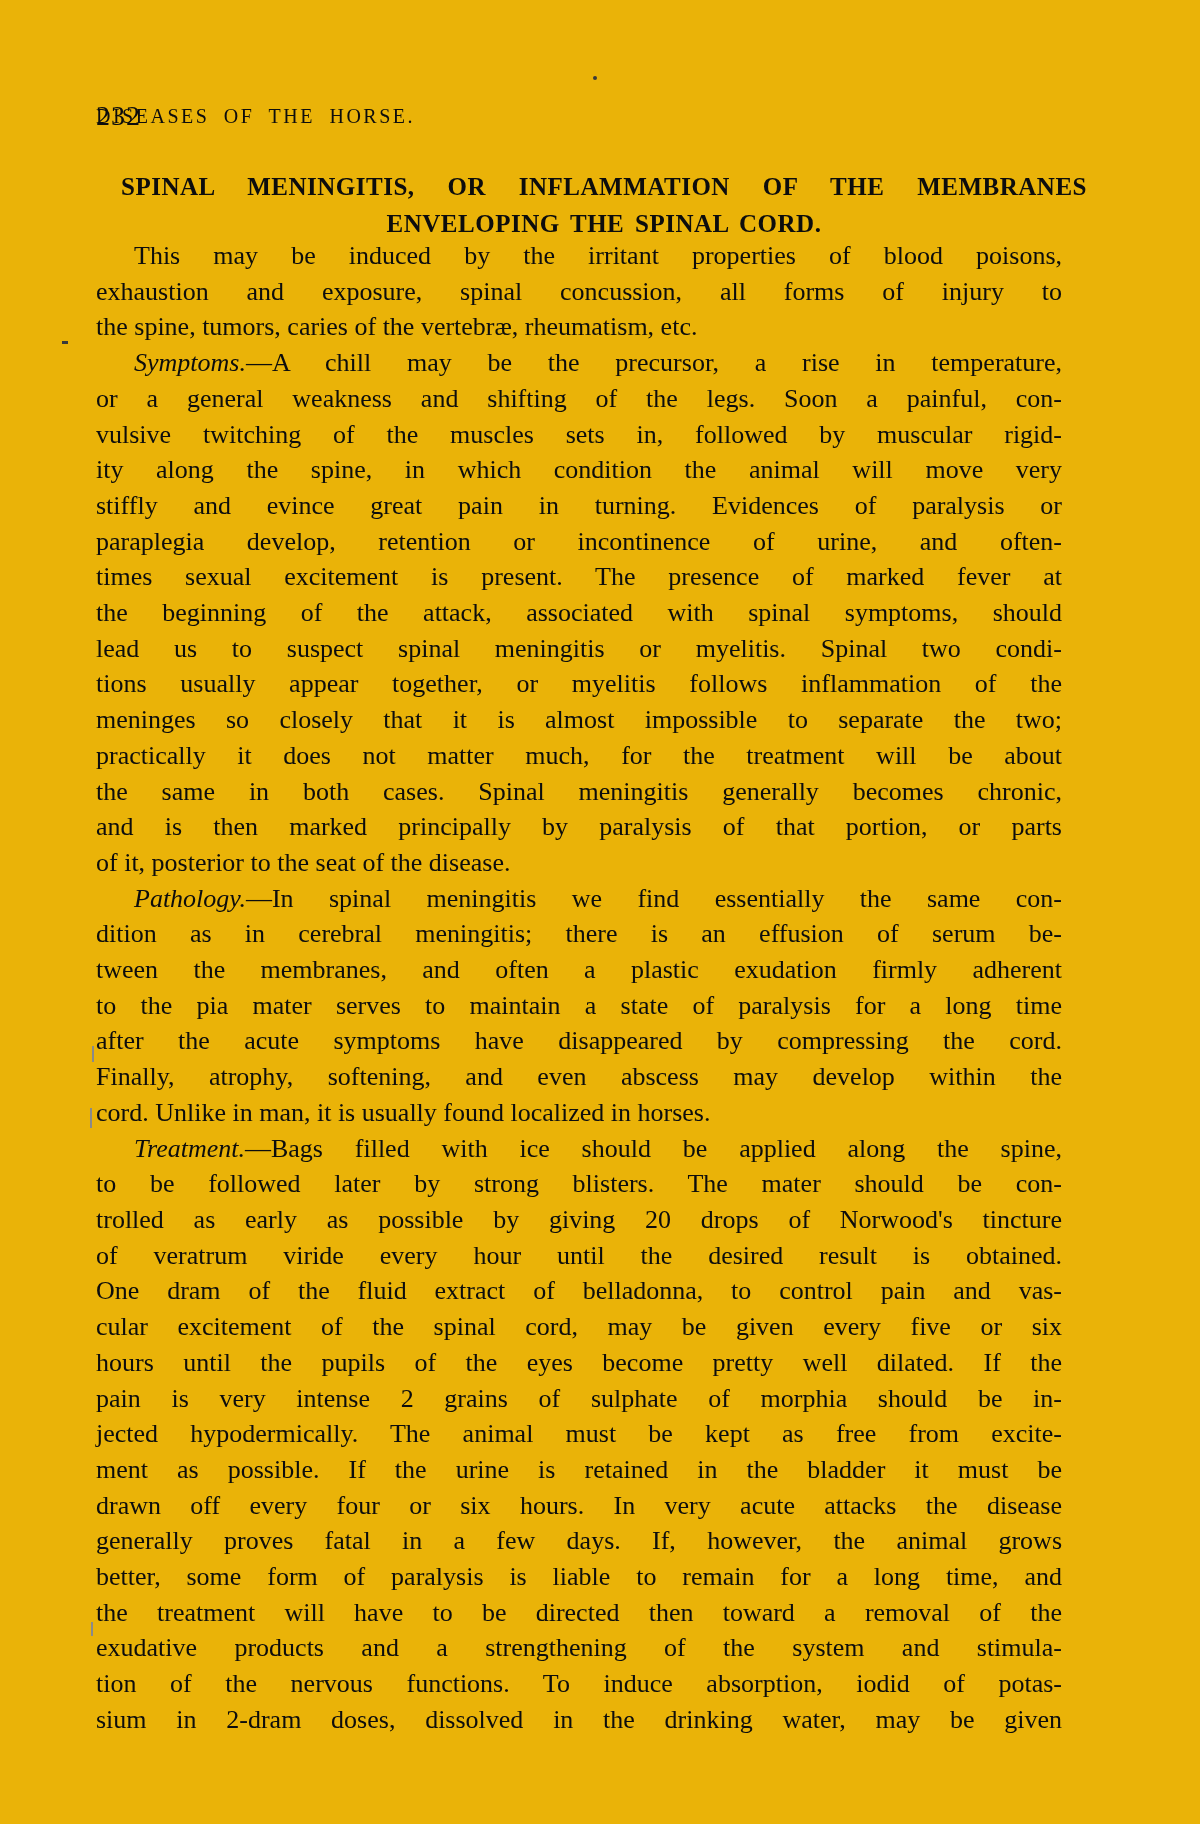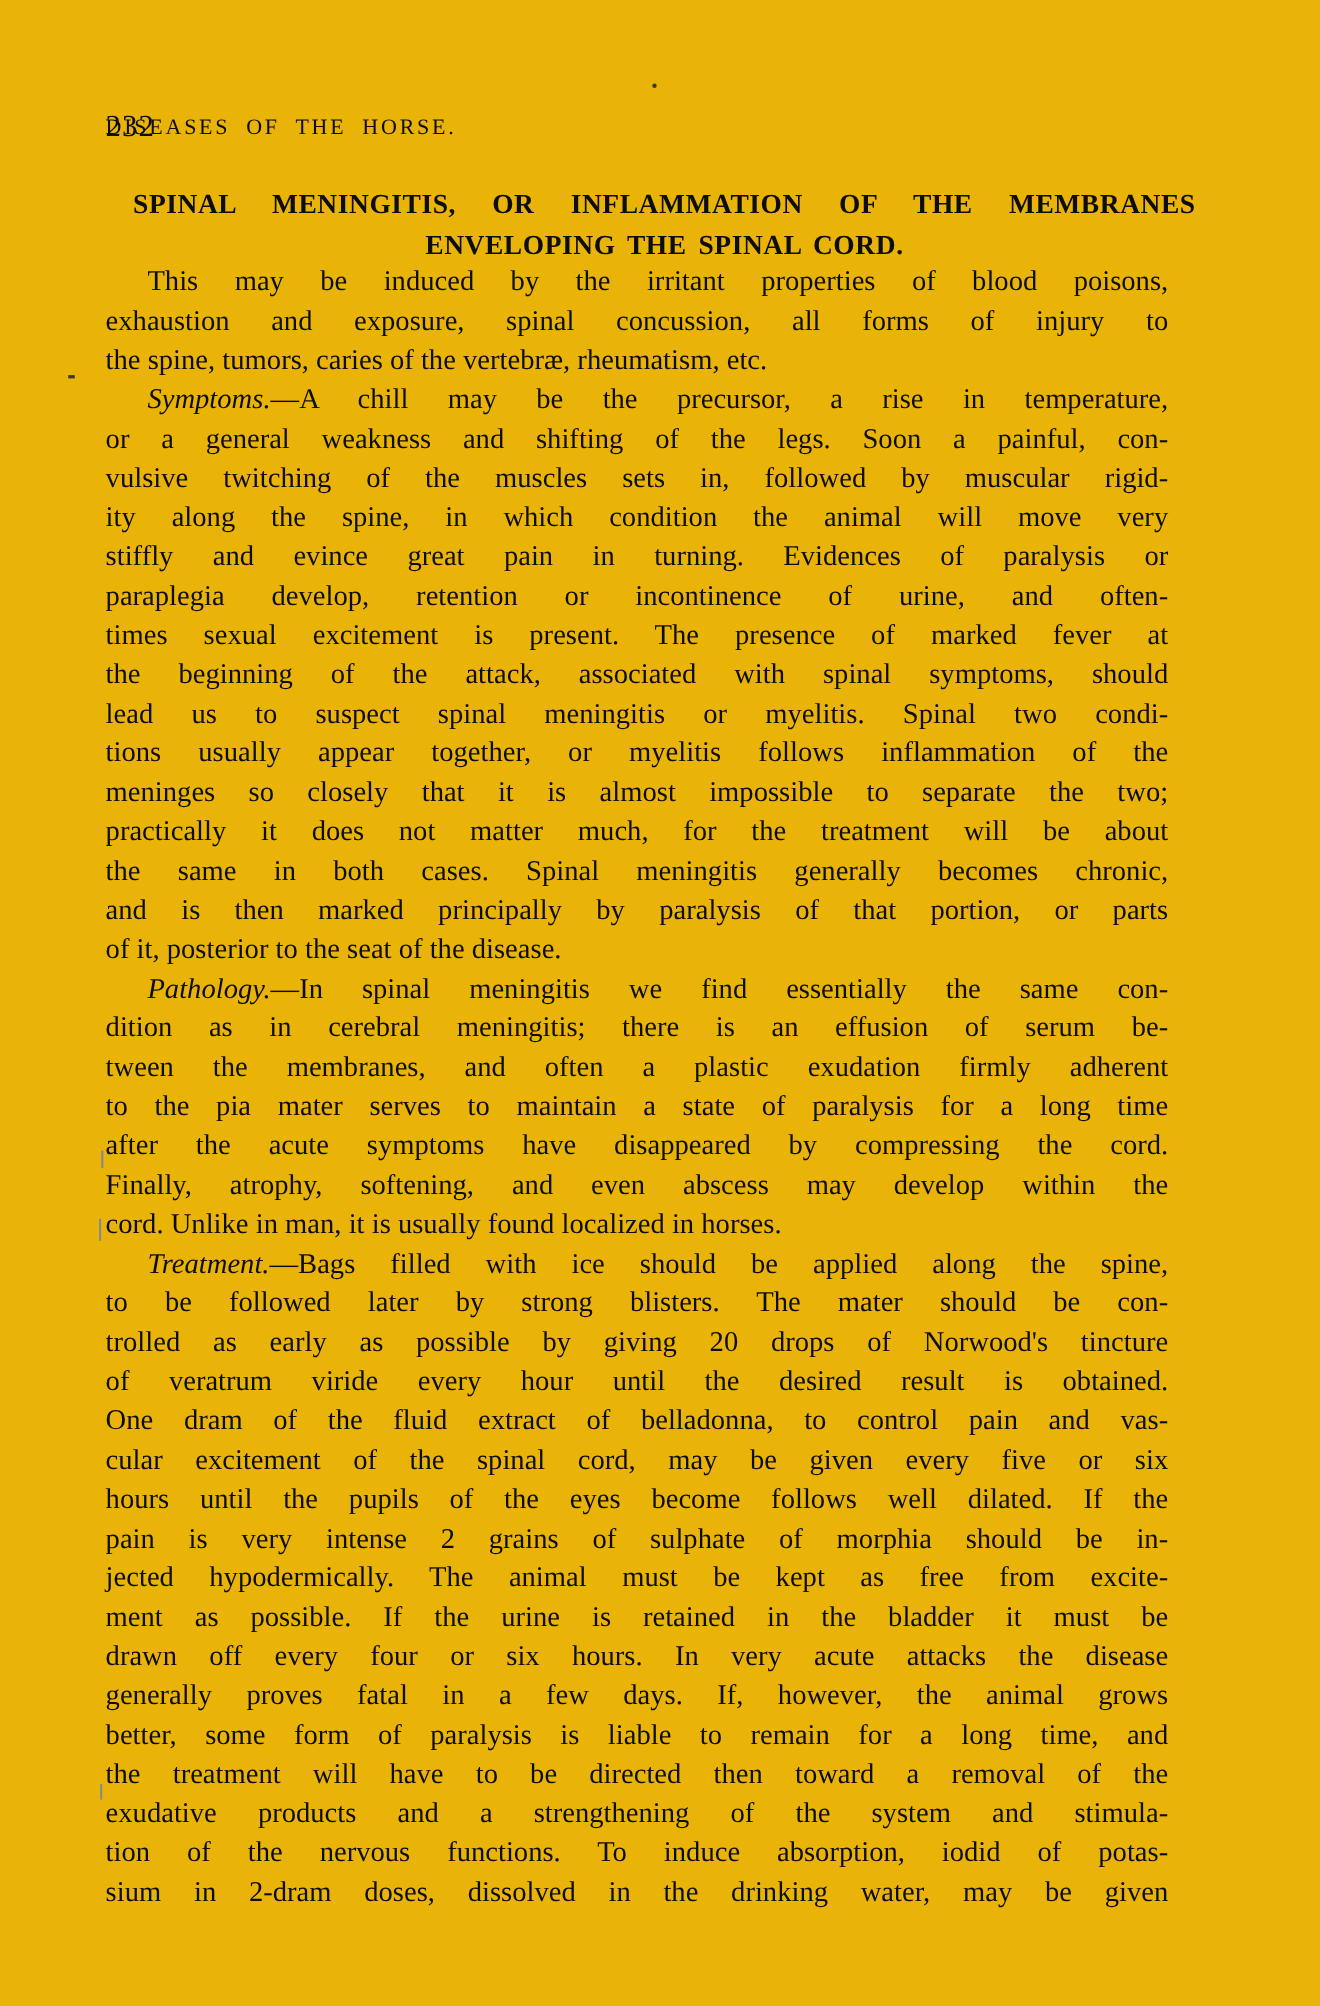--- a/index.html
+++ b/index.html
@@ -121,21 +121,21 @@
       <div class="bline">to the pia mater serves to maintain a state of paralysis for a long time</div>
       <div class="bline">after the acute symptoms have disappeared by compressing the cord.</div>
       <div class="bline">Finally, atrophy, softening, and even abscess may develop within the</div>
       <div class="bline lastline">cord. Unlike in man, it is usually found localized in horses.</div>
       <div class="bline first"><i>Treatment.</i>—Bags filled with ice should be applied along the spine,</div>
       <div class="bline">to be followed later by strong blisters. The mater should be con-</div>
       <div class="bline">trolled as early as possible by giving 20 drops of Norwood's tincture</div>
       <div class="bline">of veratrum viride every hour until the desired result is obtained.</div>
       <div class="bline">One dram of the fluid extract of belladonna, to control pain and vas-</div>
       <div class="bline">cular excitement of the spinal cord, may be given every five or six</div>
-      <div class="bline">hours until the pupils of the eyes become follows well dilated. If the</div>
+      <div class="bline">hours until the pupils of the eyes become pretty well dilated. If the</div>
       <div class="bline">pain is very intense 2 grains of sulphate of morphia should be in-</div>
       <div class="bline">jected hypodermically. The animal must be kept as free from excite-</div>
       <div class="bline">ment as possible. If the urine is retained in the bladder it must be</div>
       <div class="bline">drawn off every four or six hours. In very acute attacks the disease</div>
       <div class="bline">generally proves fatal in a few days. If, however, the animal grows</div>
       <div class="bline">better, some form of paralysis is liable to remain for a long time, and</div>
       <div class="bline">the treatment will have to be directed then toward a removal of the</div>
       <div class="bline">exudative products and a strengthening of the system and stimula-</div>
       <div class="bline">tion of the nervous functions. To induce absorption, iodid of potas-</div>
       <div class="bline">sium in 2-dram doses, dissolved in the drinking water, may be given</div>

